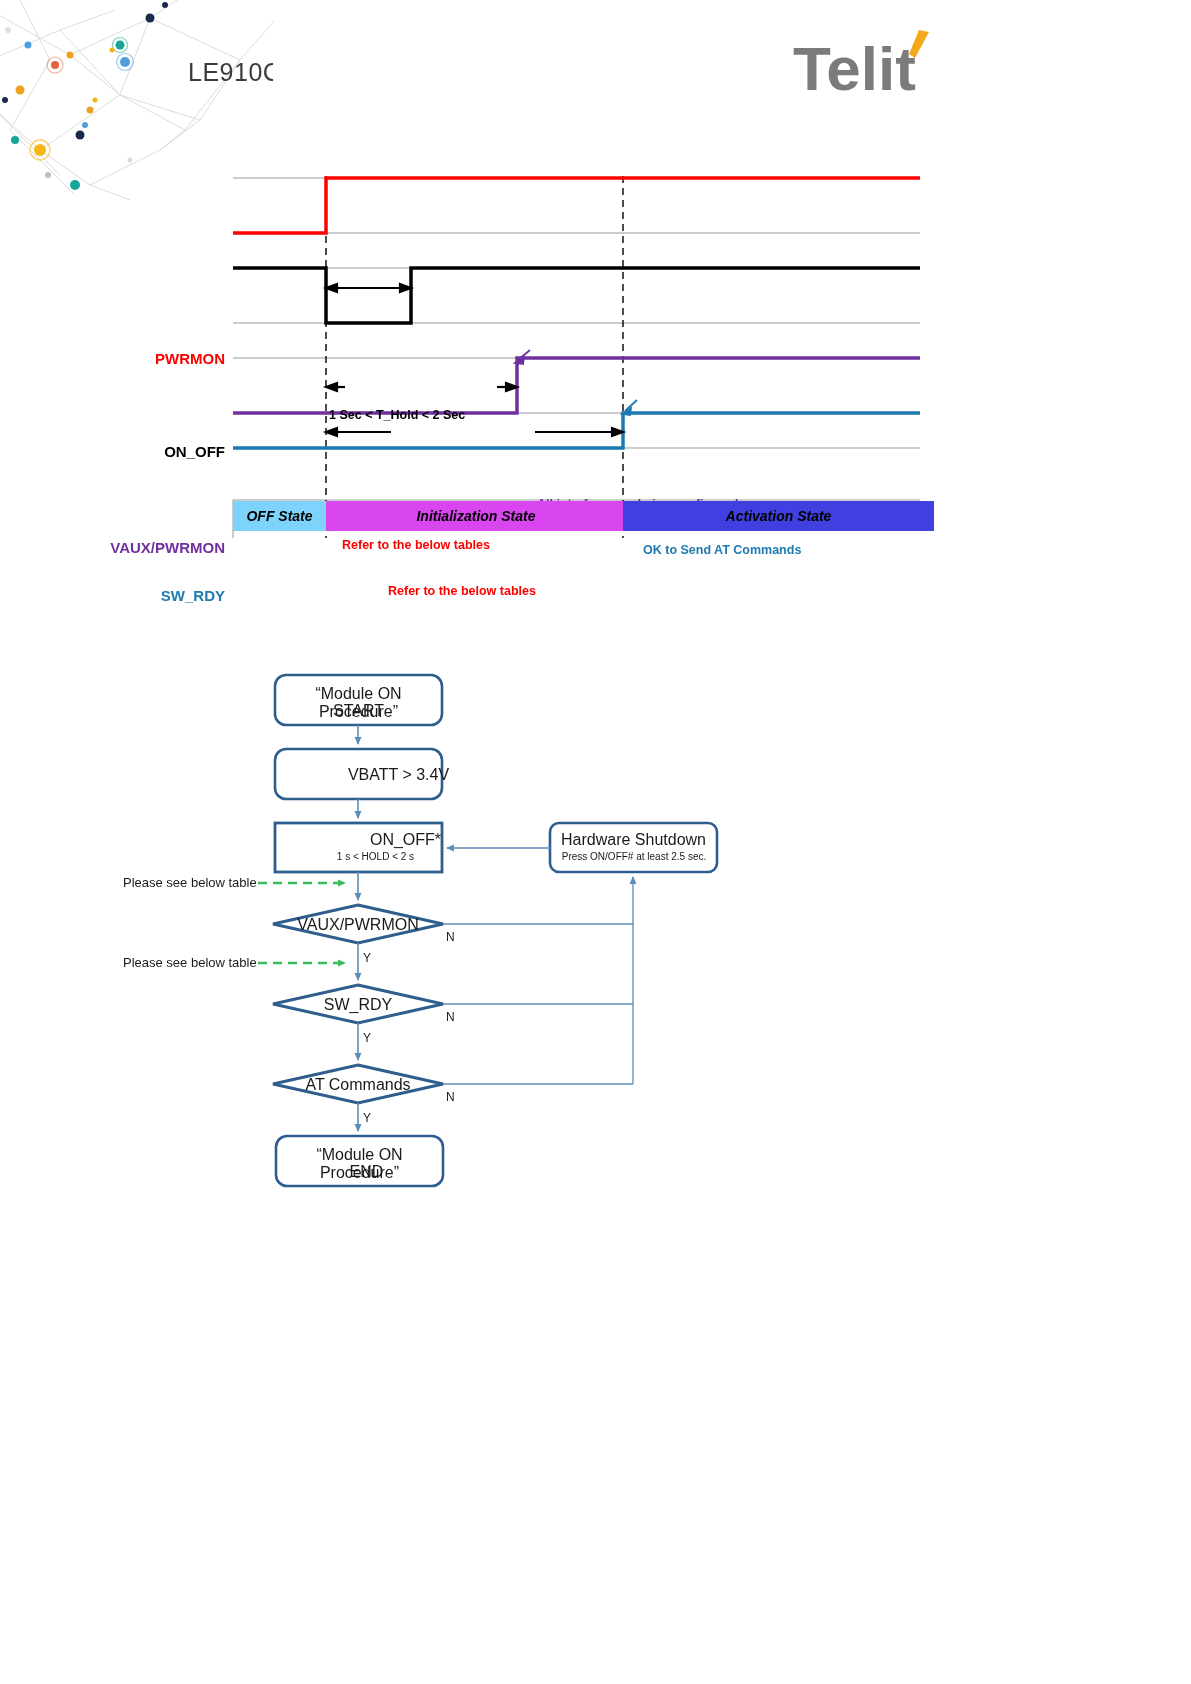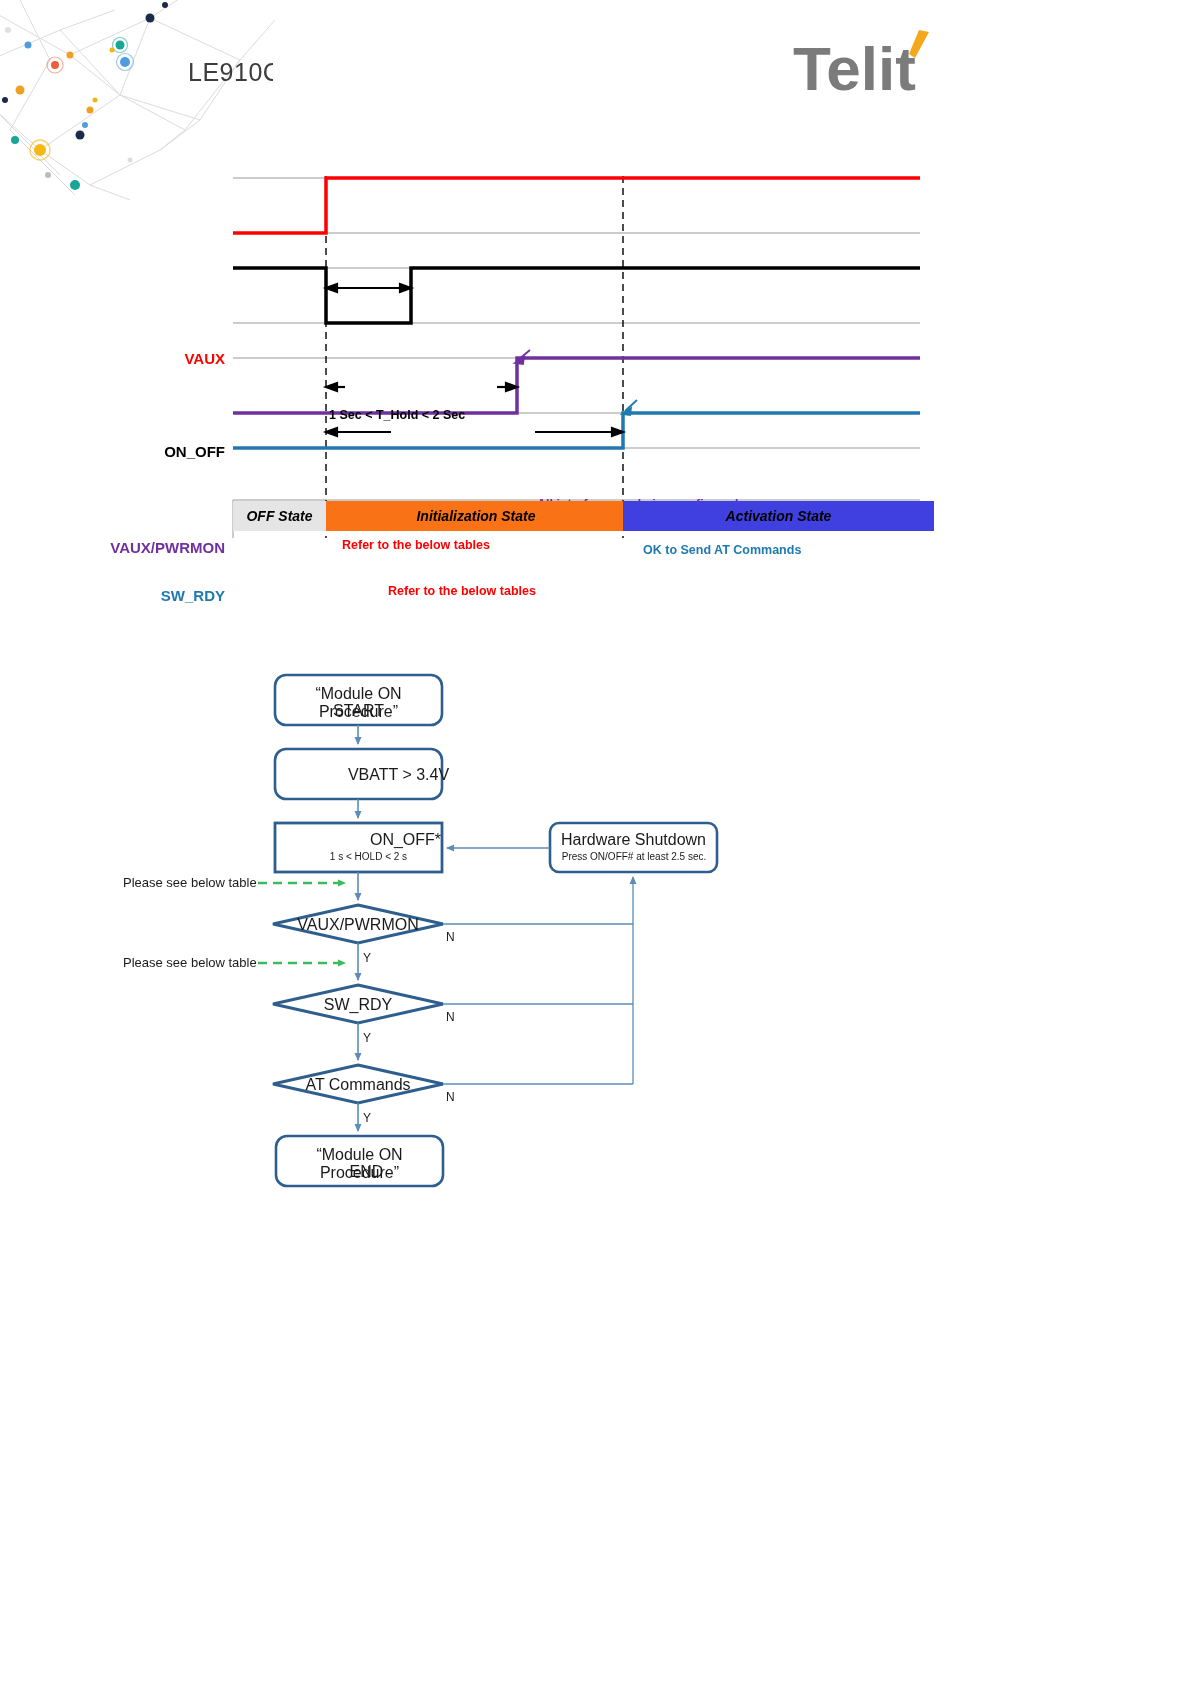--- a/index.html
+++ b/index.html
@@ -222,39 +222,39 @@
 
     <g stroke="#1f7ab0" stroke-width="1.8" fill="#1f7ab0">
       <line x1="637" y1="240" x2="625" y2="251"></line>
       <polygon points="622,254 631,248 630,255"></polygon>
     </g>
 
     <line x1="233" y1="340" x2="233" y2="378" stroke="#999999" stroke-width="1"></line>
   </svg>
 
   
-  <div class="sig-label" style="left:60px; top:190px; width:165px; color:#ff0000;">VAUX</div>
+  <div class="sig-label" style="left:60px; top:190px; width:165px; color:#ff0000;">PWRMON</div>
   <div class="sig-label" style="left:60px; top:283px; width:165px; color:#000000;">ON_OFF</div>
   <div class="sig-label" style="left:40px; top:379px; width:185px; color:#7030a0;">VAUX/PWRMON</div>
   <div class="sig-label" style="left:60px; top:427px; width:165px; color:#1f7ab0;">SW_RDY</div>
 
   
   <div class="annot" style="left:329px; top:248px; color:#000000;">1 Sec &lt; T_Hold &lt; 2 Sec</div>
 
   <div class="annot" style="left:342px; top:378px; color:#ff0000;">Refer to the below tables</div>
 
   <div class="annot" style="left:388px; top:424px; color:#ff0000;">Refer to the below tables</div>
 
   <div class="annot" style="left:537px; top:337px; color:#7030a0;">All interfaces and pins configured</div>
 
   <div class="annot" style="left:643px; top:383px; color:#1f7ab0;">OK to Send AT Commands</div>
 
   
-  <div class="state-cell" style="left:233px; top:341px; width:93px; background:#e5e5e5;">OFF State</div>
-  <div class="state-cell" style="left:326px; top:341px; width:300px; background:#f97316;">Initialization State</div>
+  <div class="state-cell" style="left:233px; top:341px; width:93px; background:#7dd3fc;">OFF State</div>
+  <div class="state-cell" style="left:326px; top:341px; width:300px; background:#d946ef;">Initialization State</div>
   <div class="state-cell" style="left:623px; top:341px; width:311px; background:#4040e0;">Activation State</div>
 </div>
 
 <div id="flowchart">
 
   <svg width="1191" height="600" viewBox="0 0 1191 600" xmlns="http://www.w3.org/2000/svg">
 
     <defs>
       <marker id="arrowBlue" markerWidth="9" markerHeight="9" refX="7" refY="4.5" orient="auto" markerUnits="userSpaceOnUse">
         <path d="M0,1 L8,4.5 L0,8 z" fill="#5b8db8"></path>
@@ -302,21 +302,21 @@
     <line x1="258" y1="323" x2="345" y2="323" stroke="#3dbb5a" stroke-width="2.6" stroke-dasharray="9,6" marker-end="url(#arrowGreen)"></line>
   </svg>
 
   
   <div class="fc-text fc-main" style="left:275px; top:45px; width:167px;">“Module ON Procedure”</div>
   <div class="fc-text fc-main" style="left:275px; top:62px; width:167px;">START</div>
 
   <div class="fc-text fc-main" style="left:275px; top:126px; width:167px;padding-left:40px;">VBATT &gt; 3.4V</div>
 
   <div class="fc-text fc-main" style="left:275px; top:191px; width:167px;padding-left:47px;">ON_OFF*</div>
-  <div class="fc-text fc-sub" style="left:275px; top:211px; width:187px;">1 s &lt; HOLD &lt; 2 s</div>
+  <div class="fc-text fc-sub" style="left:275px; top:211px; width:187px;padding-left:7px;">1 s &lt; HOLD &lt; 2 s</div>
 
   <div class="fc-text fc-main" style="left:550px; top:191px; width:167px;">Hardware Shutdown</div>
   <div class="fc-text fc-sub" style="left:548px; top:211px; width:172px;">Press ON/OFF# at least 2.5 sec.</div>
 
   <div class="fc-text fc-main" style="left:273px; top:276px; width:170px;">VAUX/PWRMON</div>
   <div class="fc-text fc-main" style="left:273px; top:356px; width:170px;">SW_RDY</div>
   <div class="fc-text fc-main" style="left:273px; top:436px; width:170px;">AT Commands</div>
 
   <div class="fc-text fc-main" style="left:276px; top:506px; width:167px;">“Module ON Procedure”</div>
   <div class="fc-text fc-main" style="left:276px; top:523px; width:167px;margin-left:7px;">END</div>

